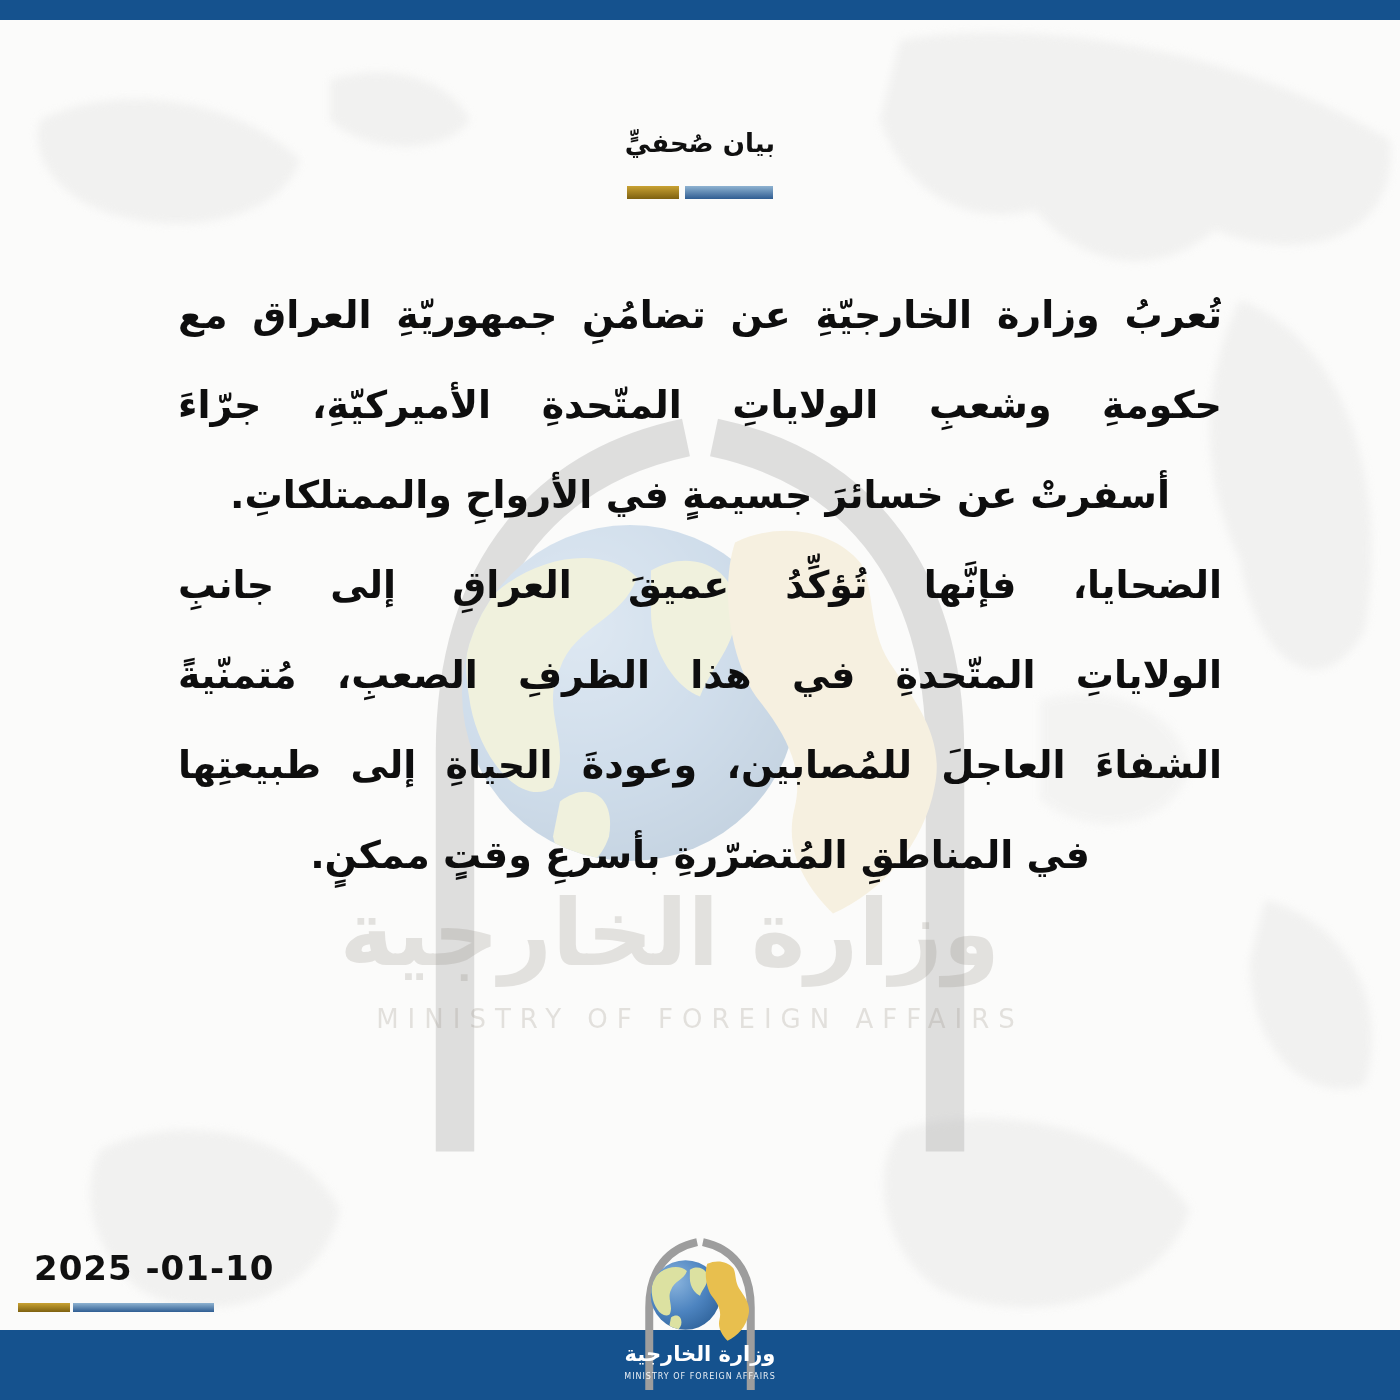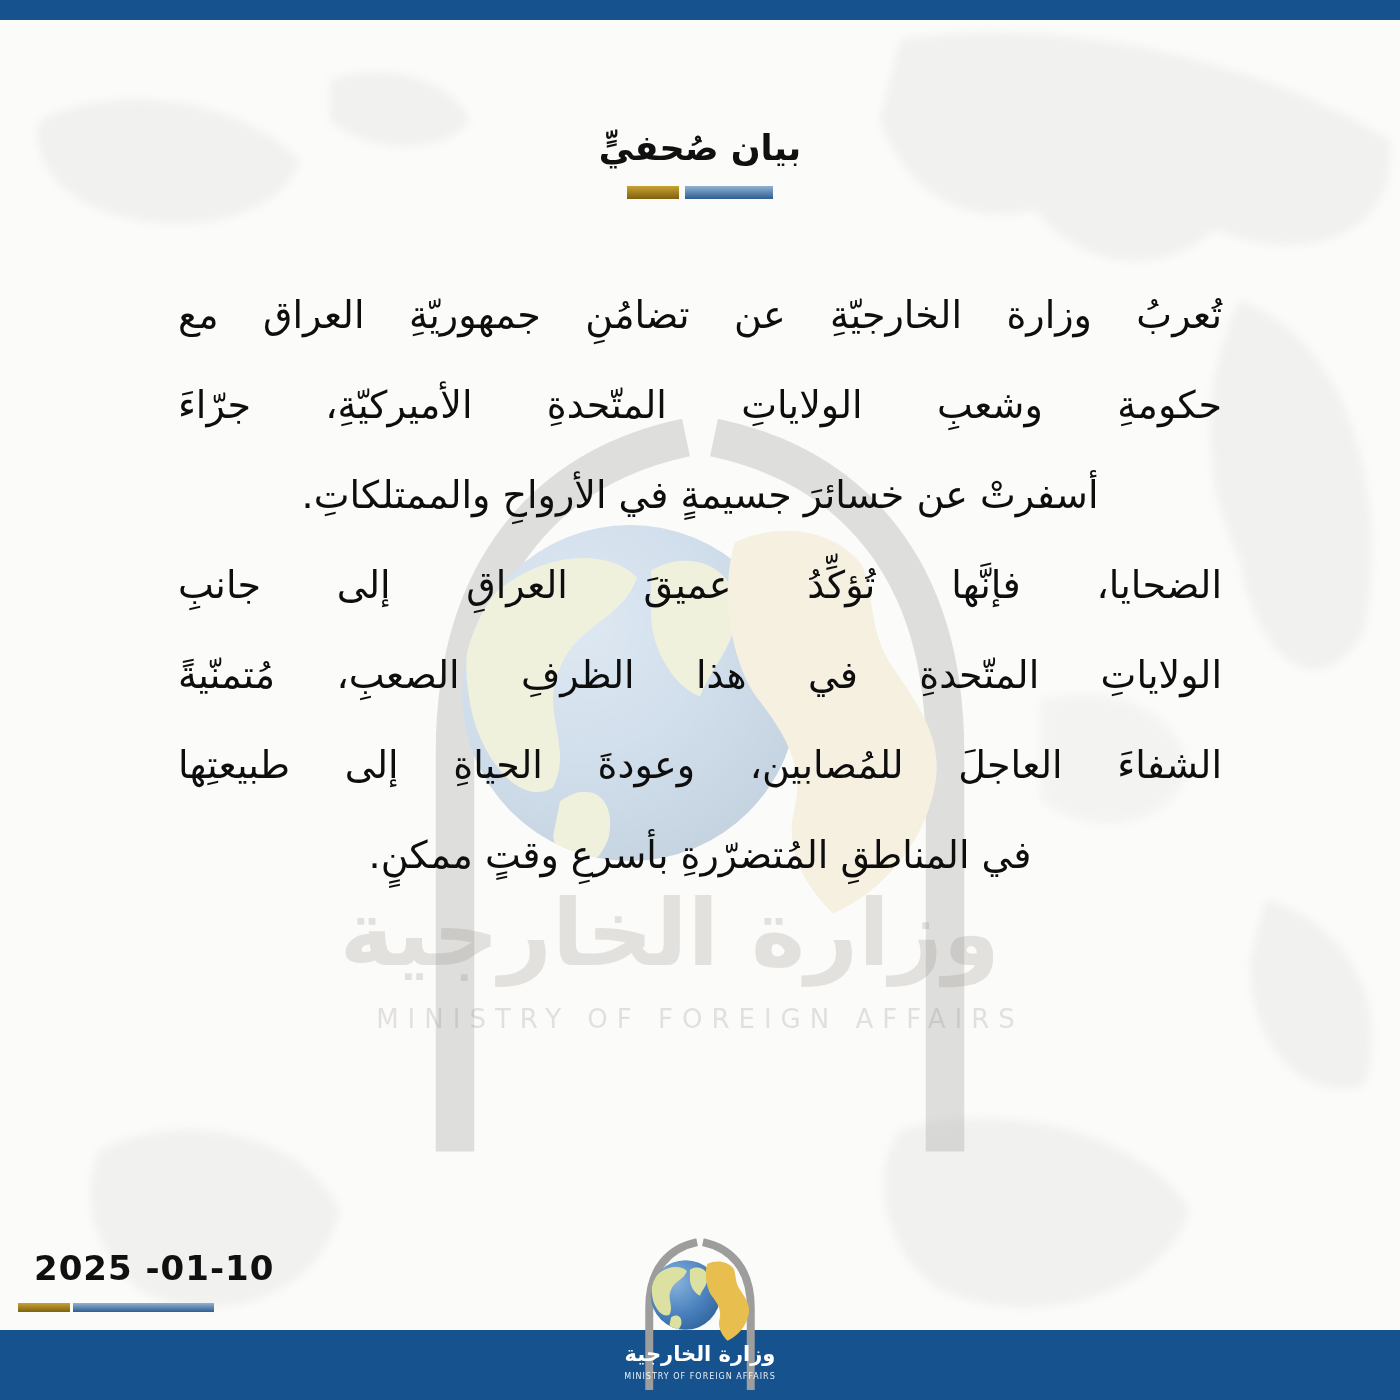--- a/index.html
+++ b/index.html
@@ -24,30 +24,30 @@
     direction:rtl; white-space:nowrap;
   }
   .wm-en {
     position:absolute; left:360px; top:1004px; width:680px; text-align:center;
     font-size:26px; letter-spacing:9px; color:#9a9287; opacity:.25; z-index:1; white-space:nowrap;
   }
 
   
   .header-title {
     position:absolute; top:128px; left:0; width:1400px; text-align:center;
-    font-size:35px; font-weight:bold; direction:rtl; z-index:2;
+    font-size:26px; font-weight:bold; direction:rtl; z-index:2;
   }
   .header-divider { position:absolute; top:186px; left:0; width:1400px; display:flex; justify-content:center; gap:6px; z-index:2; }
   .bar-gold-sm { width:52px; height:13px; background:linear-gradient(180deg,#c9a233,#7e6110); }
   .bar-blue-sm { width:88px; height:13px; background:linear-gradient(180deg,#8fb3d1,#2f5d92); }
 
   
   .statement {
     position:absolute; top:270px; left:178px; width:1044px;
-    direction:rtl; font-size:38px; font-weight:normal; z-index:2;
+    direction:rtl; font-size:38px; font-weight:bold; z-index:2;
     color:#0e0e0e;
   }
   .statement .line { height:90px; line-height:90px; text-align:justify; text-align-last:justify; text-justify:inter-word; }
   .statement .line.center { text-align:center; text-align-last:center; }
 
   
   .date-text {
     position:absolute; left:34px; top:1248px; font-size:34px; font-weight:bold;
     direction:ltr; z-index:4; letter-spacing:1px;
   }

